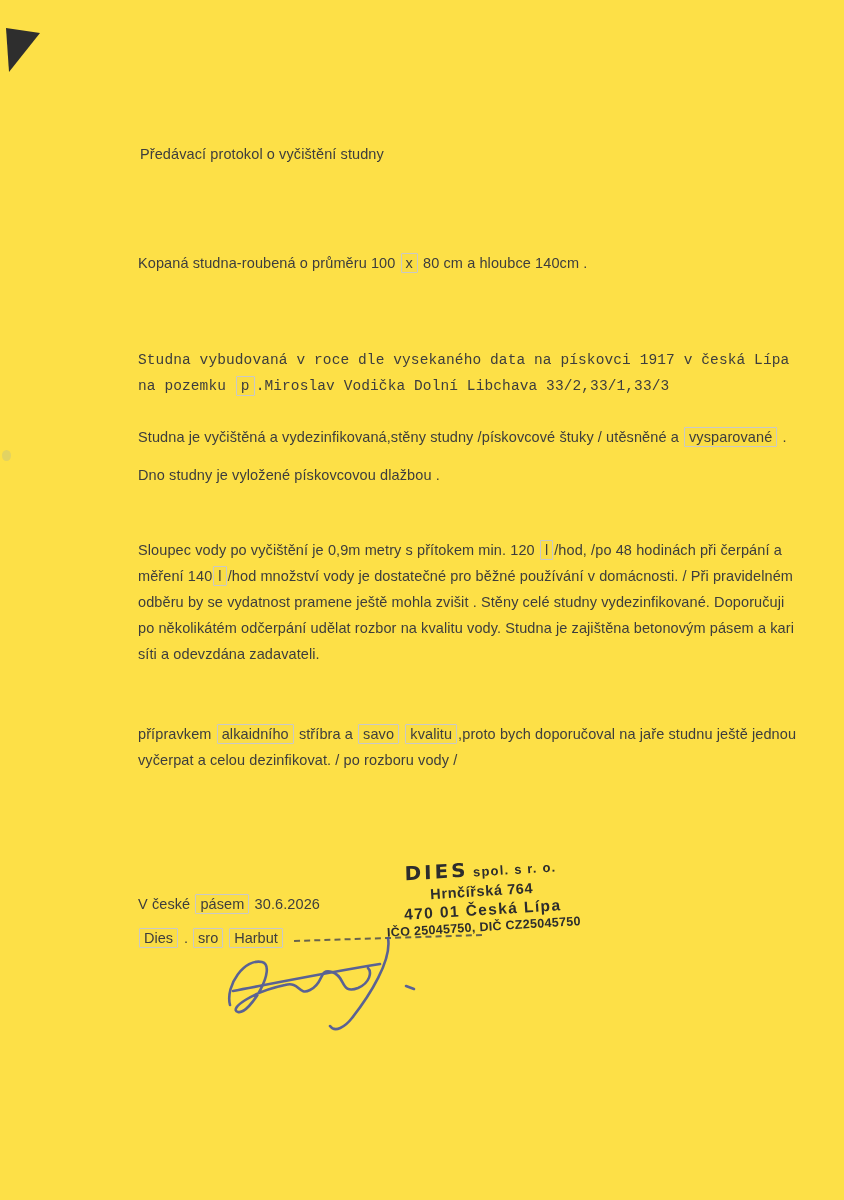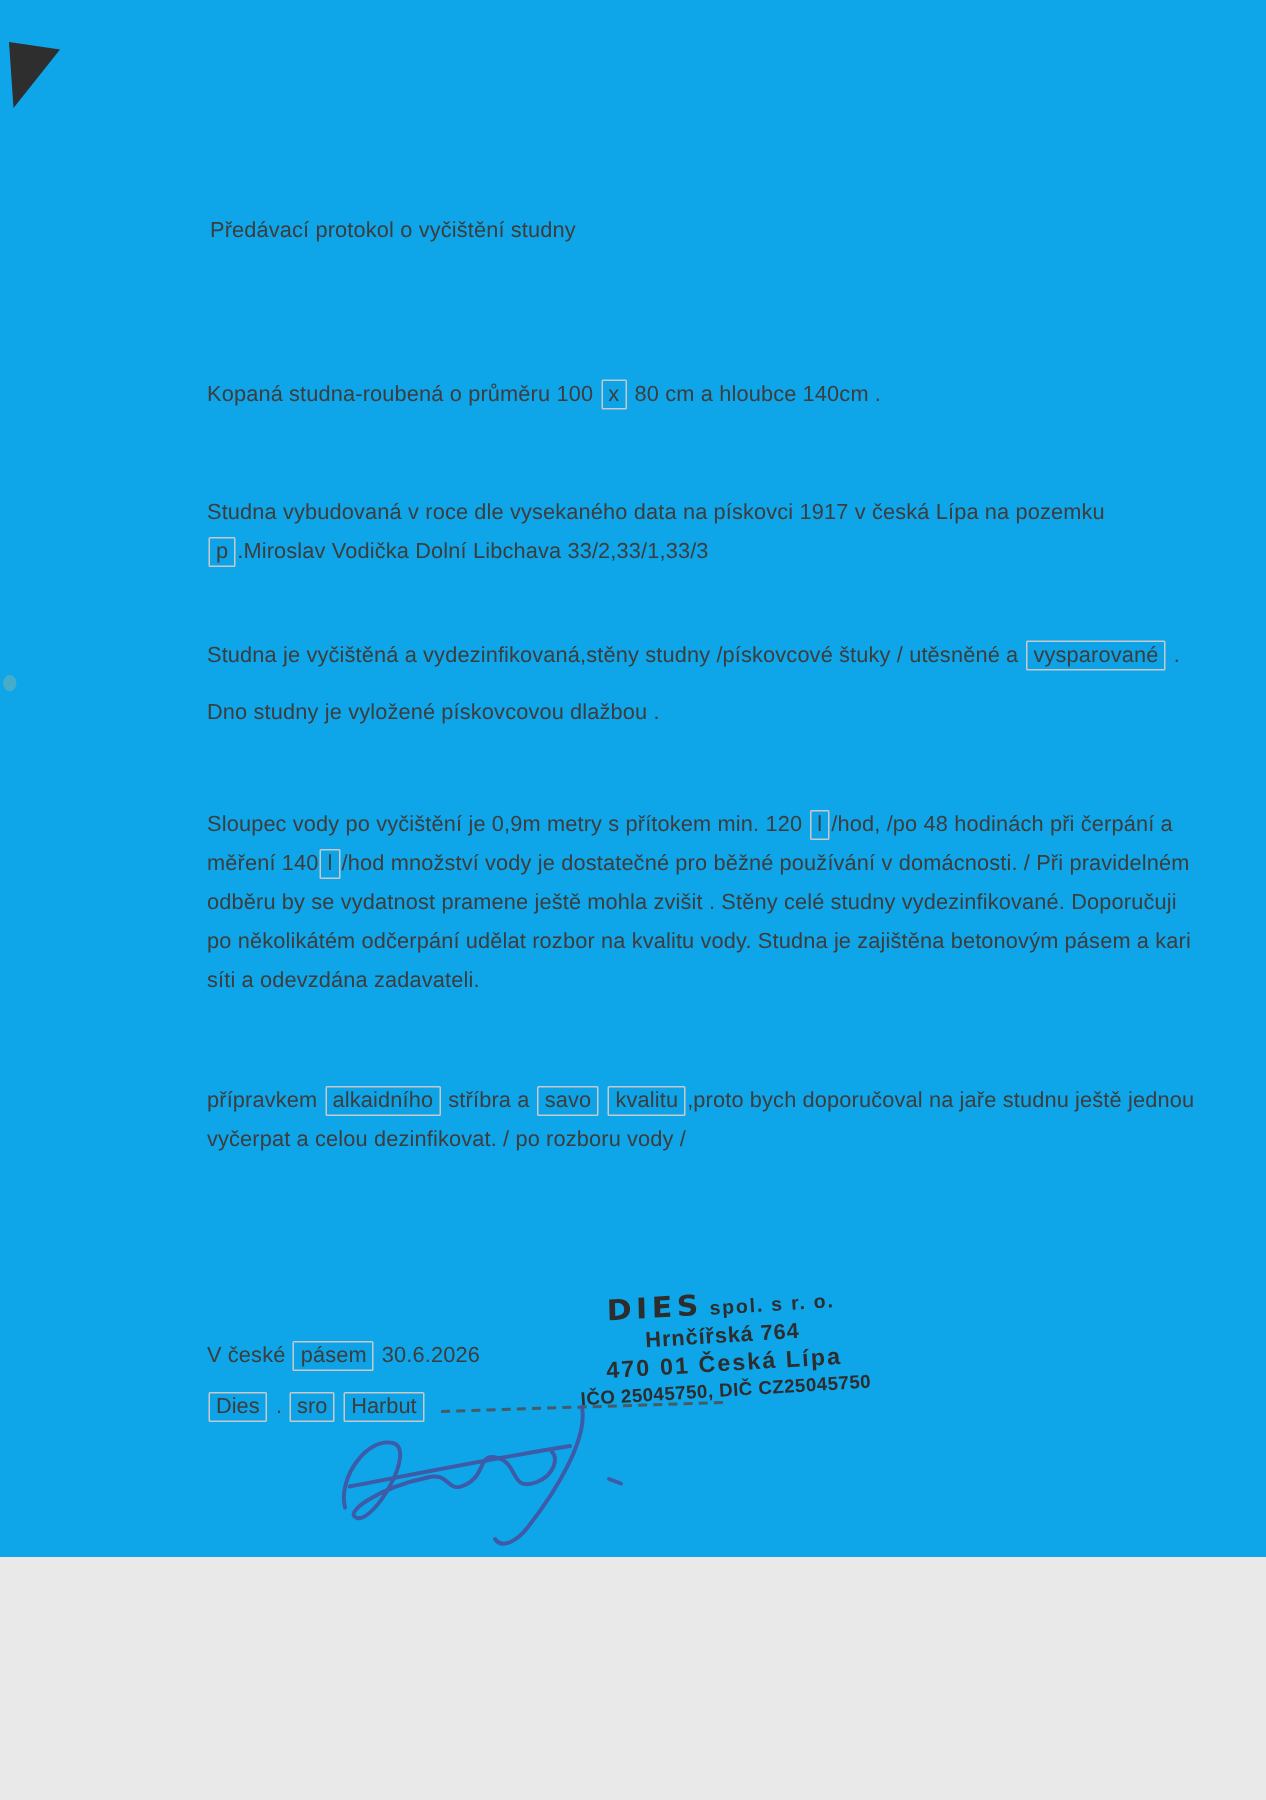--- a/index.html
+++ b/index.html
@@ -1,20 +1,20 @@
 <!DOCTYPE html>
 <html><head>
 <meta charset="utf-8">
 <style>
   html,body{margin:0;padding:0;background:#e9e9e9;}
   #page{
     position:relative;
-    width:844px;height:1038px;
+    width:844px;height:1200px;
     margin:0 auto;
-    background:#0ea5e9;
+    background:#fde047;
     font-family:"Liberation Sans", sans-serif;
     color:#3d3d3d;
     overflow:hidden;
   }
   .para{
     position:absolute;
     margin:0;
     font-size:14.5px;
     line-height:26px;
     letter-spacing:.1px;
@@ -22,21 +22,21 @@
   }
   .boxed{
     border:1px solid #c9c9c9;
     border-radius:1px;
     padding:1px 4px;
     margin:0 1px;
     background:rgba(0,0,0,0.012);
   }
   #p-title{left:140px;top:141px;}
   #p-dims{left:138px;top:250px;}
-  #p-built{left:138px;top:329px;width:676px;}
+  #p-built{left:138px;top:347px;width:676px;font-family:Liberation Mono, monospace;}
   #p-cleaned{left:138px;top:424px;width:700px;}
   #p-floor{left:138px;top:462px;}
   #p-water{left:138px;top:537px;width:662px;}
   #p-findings1{left:138px;top:669px;width:676px;}
   #p-findings2{left:138px;top:721px;width:676px;}
 
   #date-row{left:138px;top:891px;}
   #sign-row{
     position:absolute;left:138px;top:928px;
     display:flex;align-items:center;

